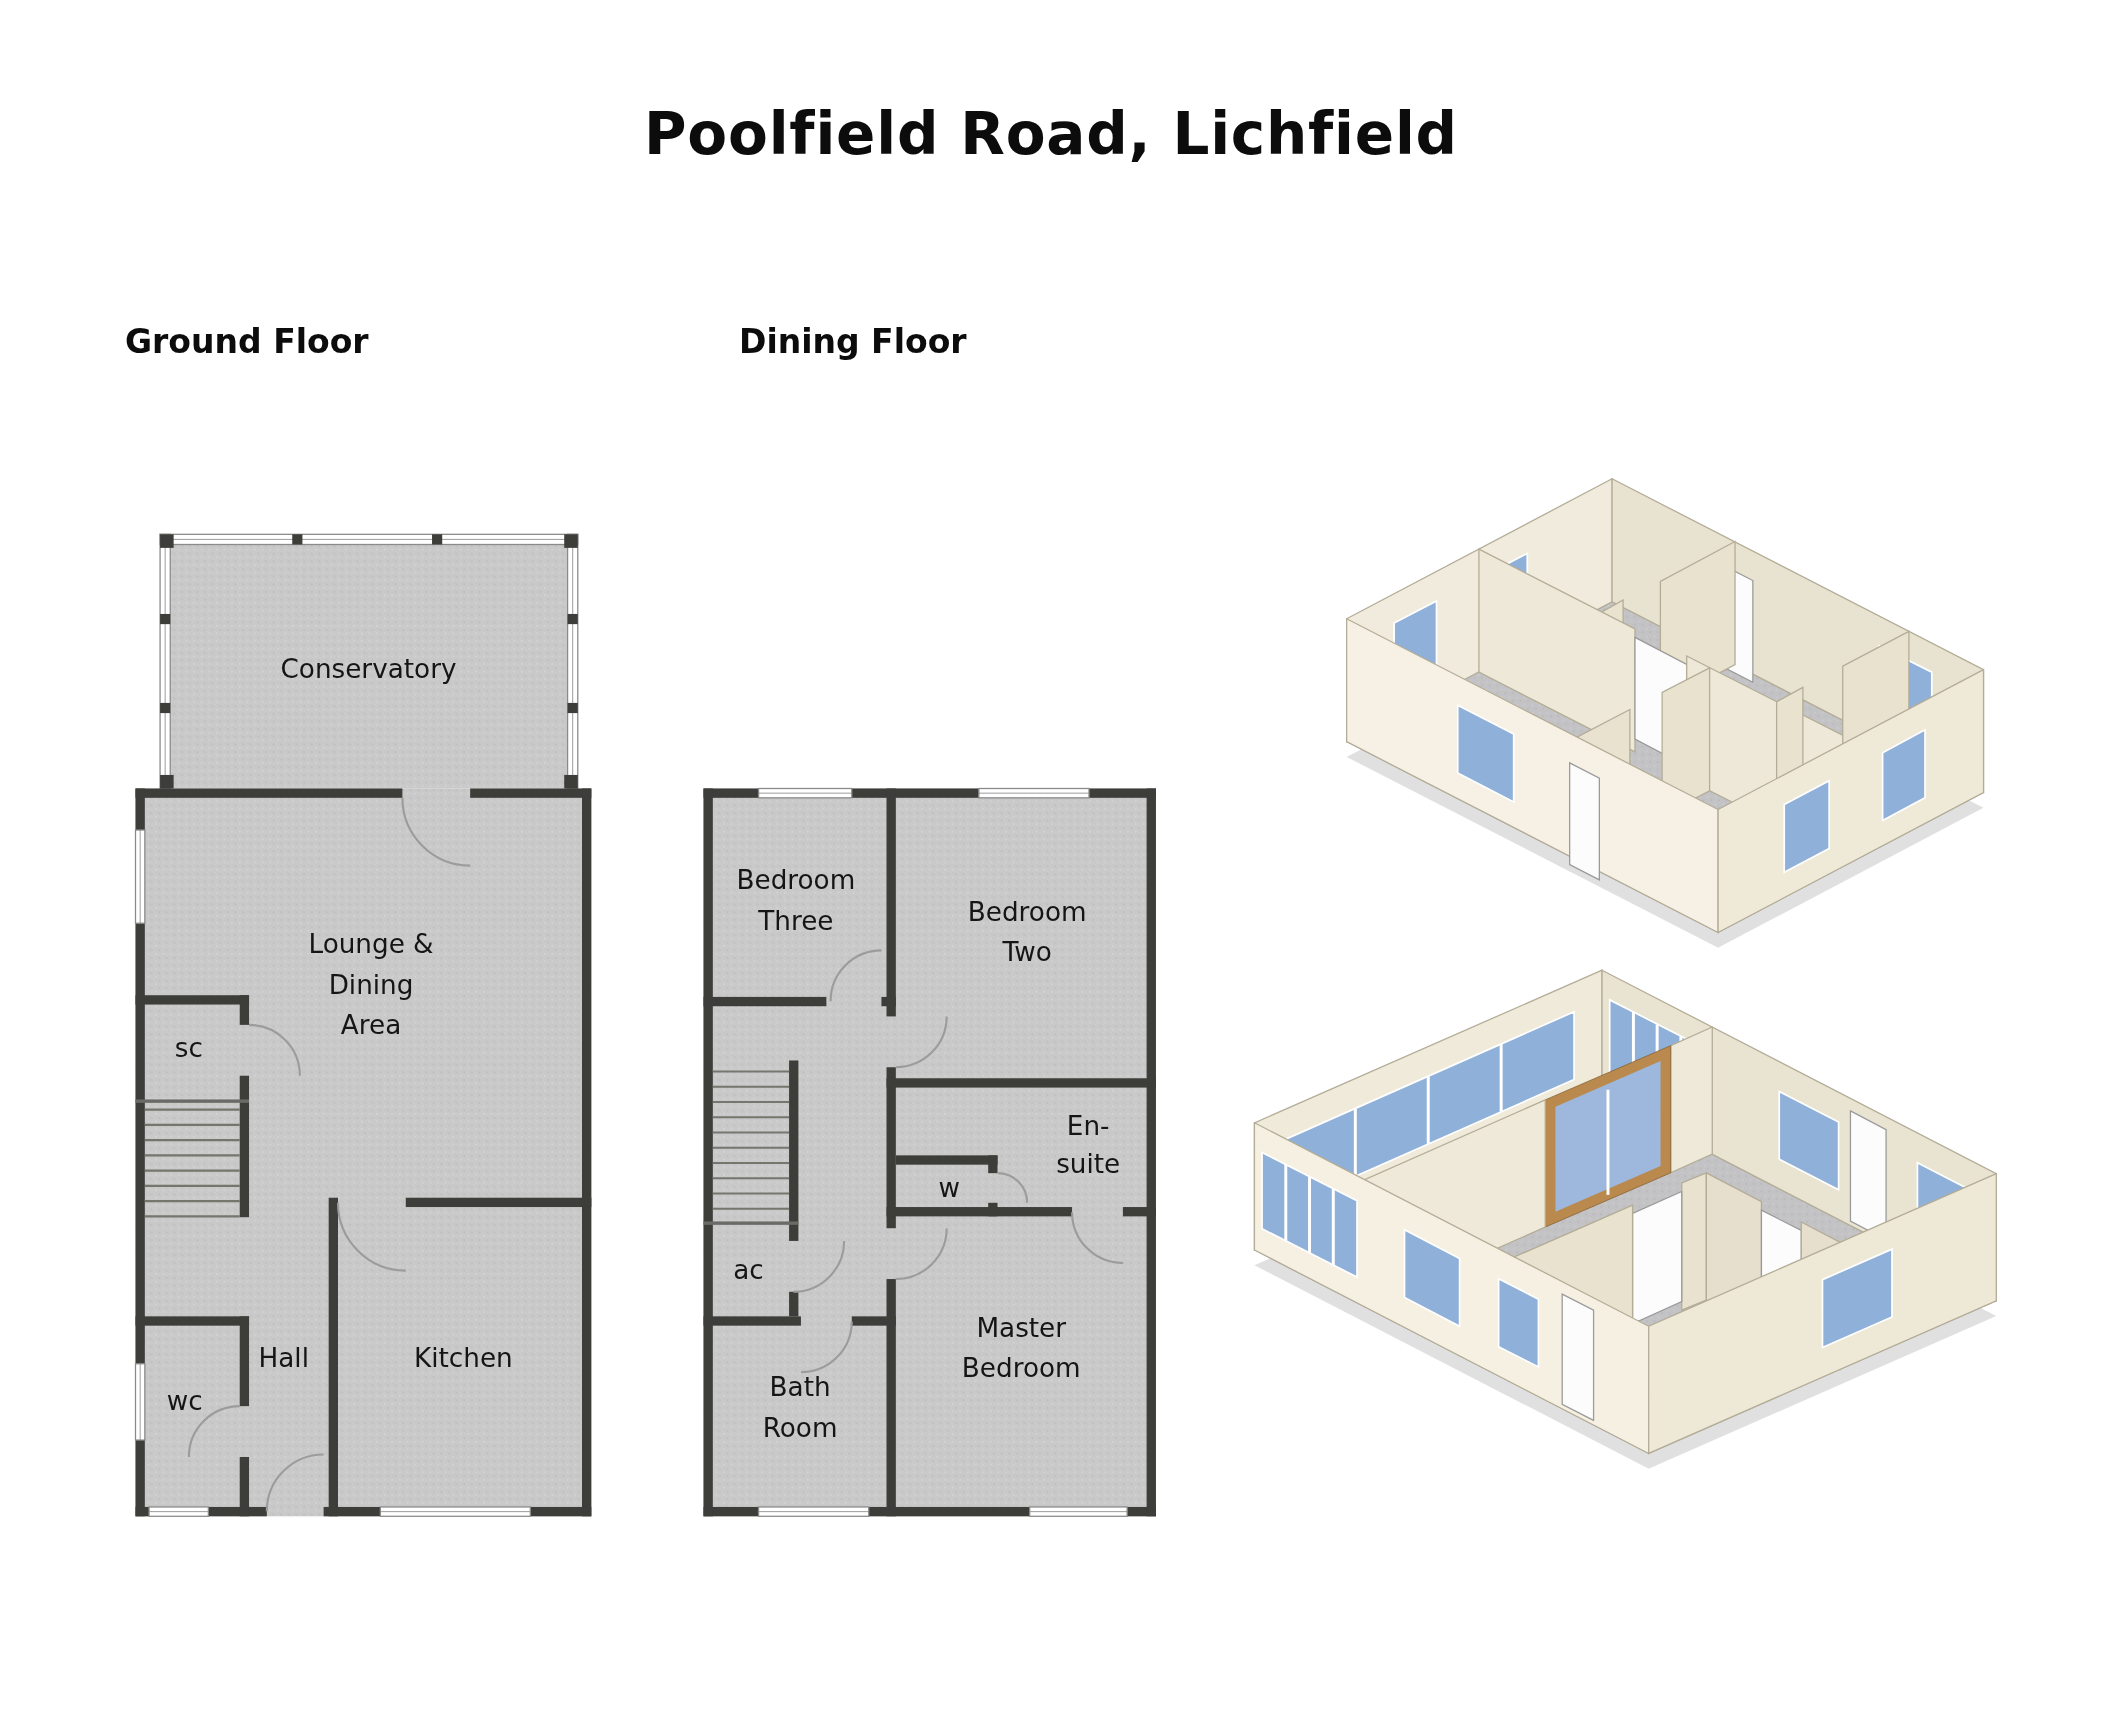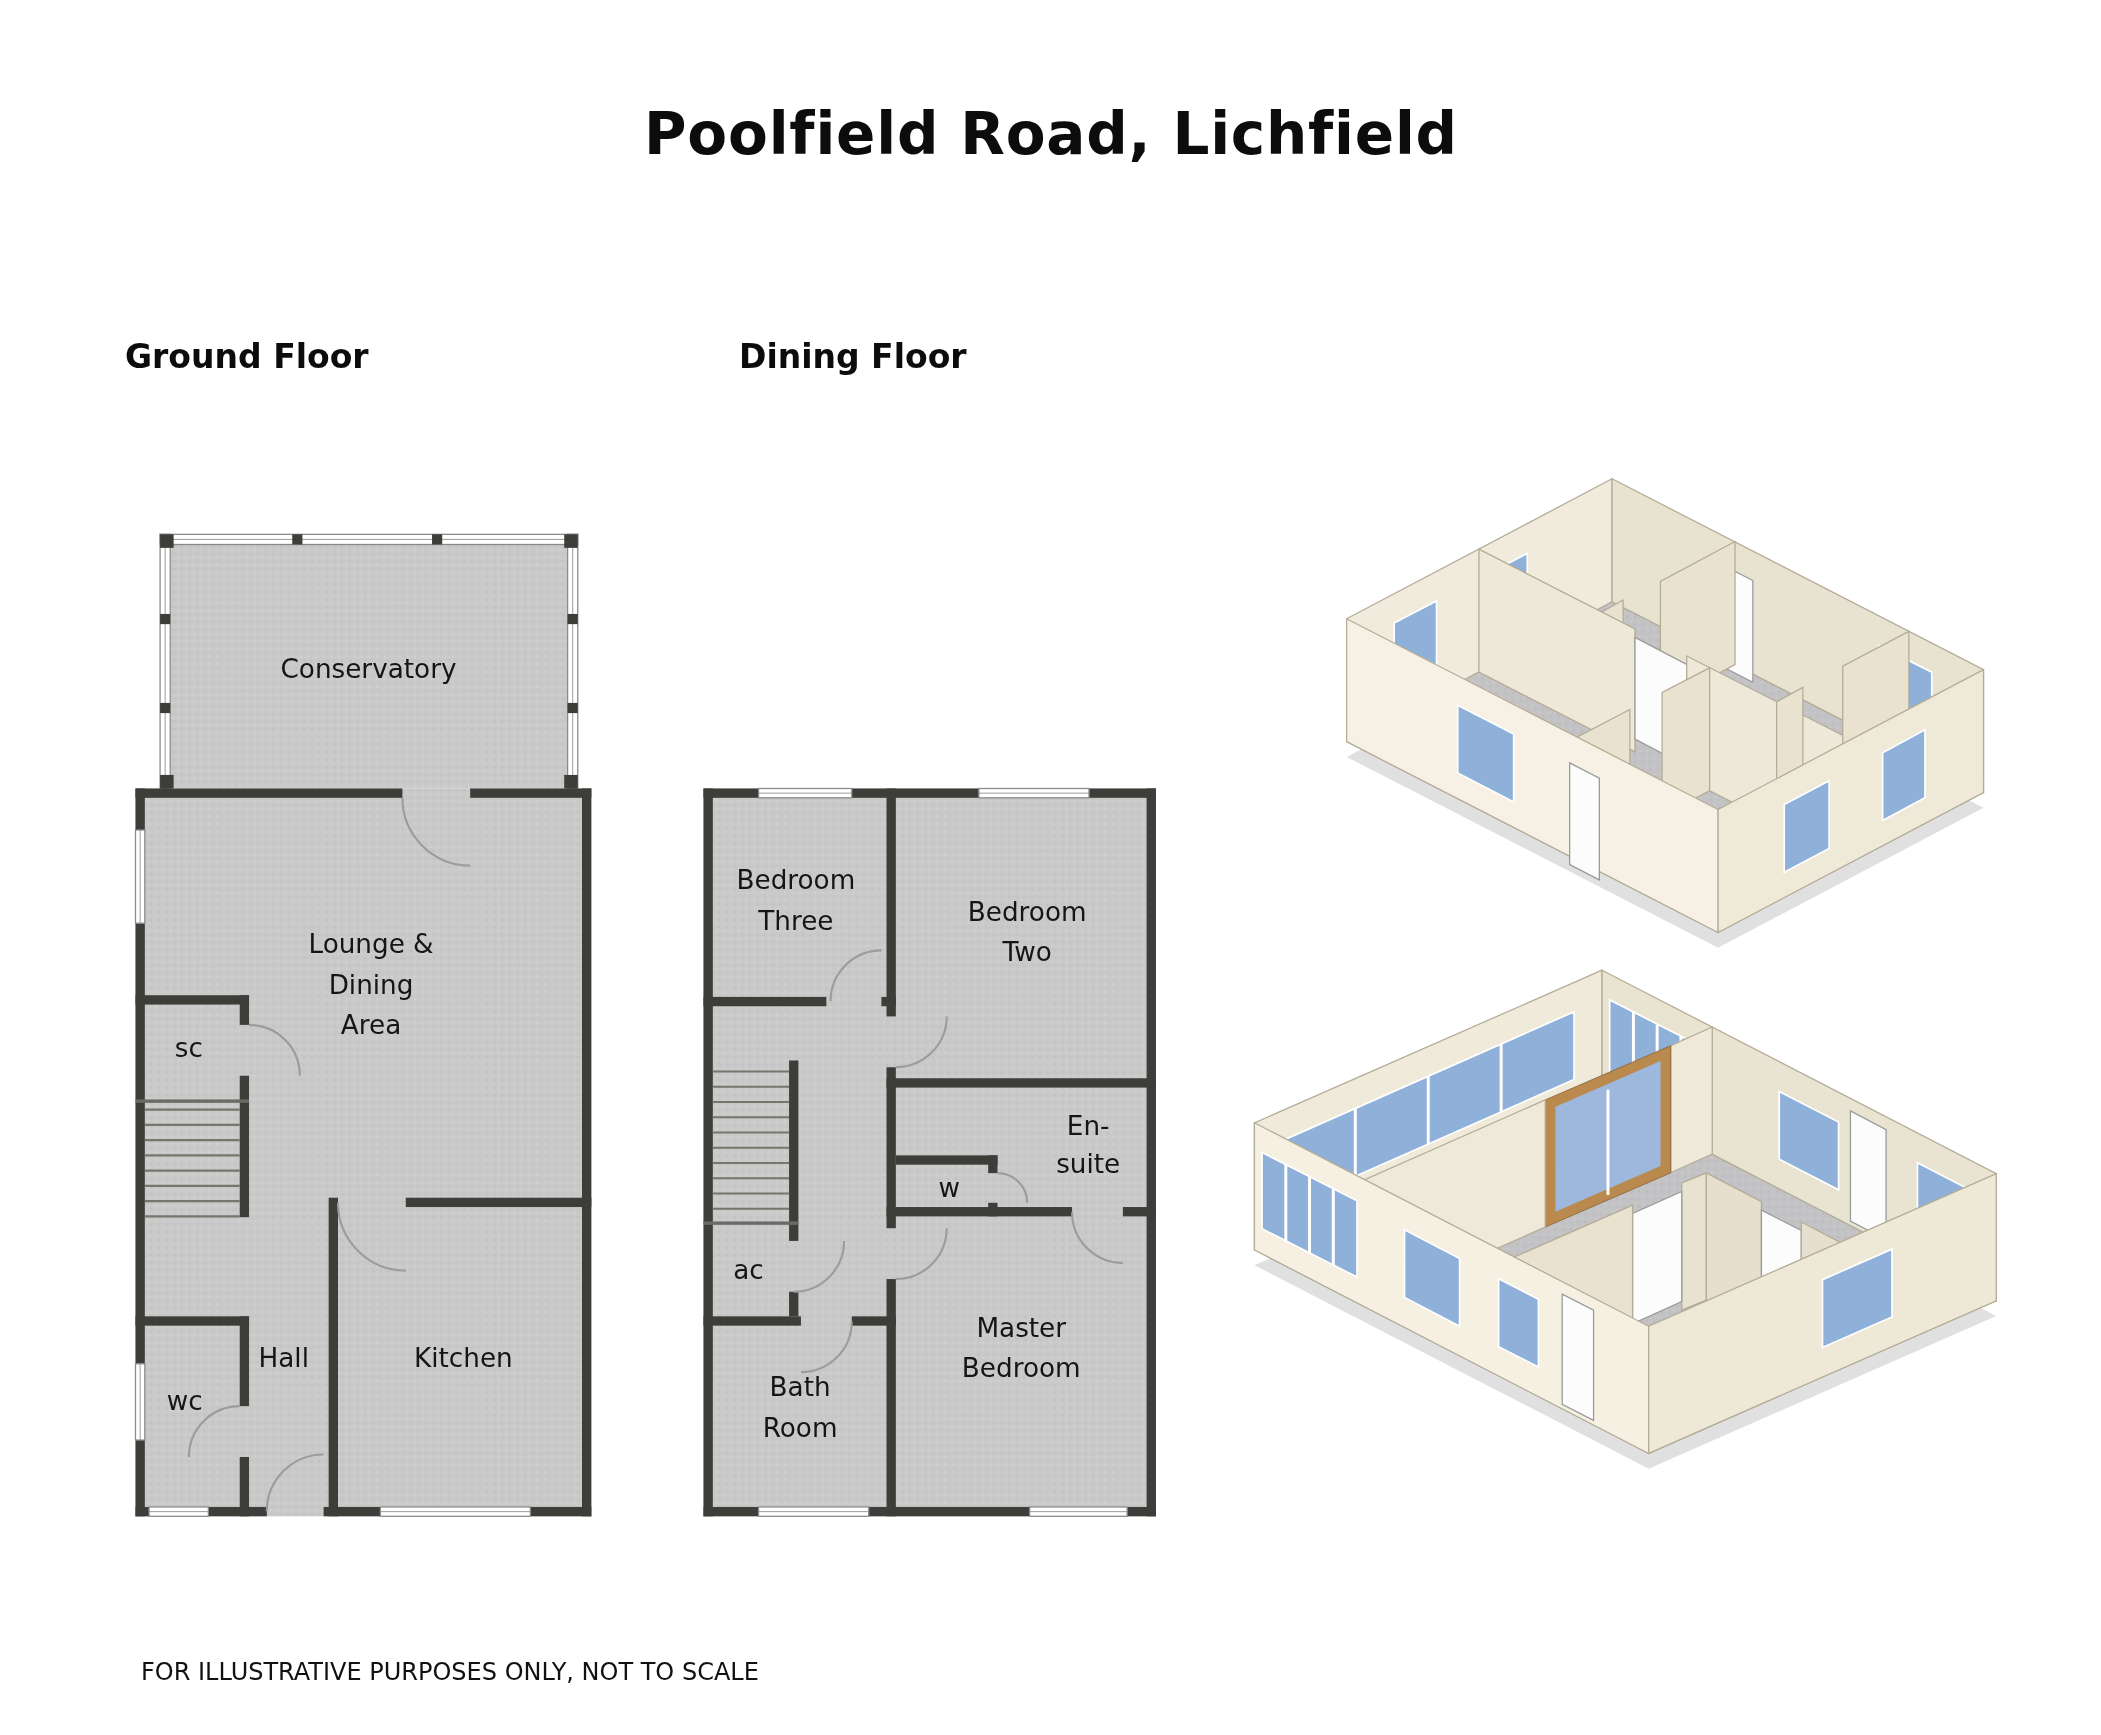--- a/index.html
+++ b/index.html
@@ -1,20 +1,20 @@
 <!DOCTYPE html>
 <html style="font-size:13.6px"><head>
 <meta charset="utf-8">
 <style>
   html,body{margin:0;padding:0;background:#ffffff;}
   .page{position:relative;width:2102px;height:1736px;background:#ffffff;overflow:hidden;
         font-family:"DejaVu Sans", sans-serif;color:#111;padding-left:16px;}
   .title{position:absolute;top:100px;left:0;width:2102px;text-align:center;
          font-size:58px;font-weight:bold;letter-spacing:0.8px;margin:0;color:#0c0c0c;}
-  .floor-label{position:absolute;top:337px;font-size:33px;font-weight:bold;color:#0c0c0c;}
+  .floor-label{position:absolute;top:322px;font-size:33px;font-weight:bold;color:#0c0c0c;}
   .floor-label.ground{left:125px;}
   .floor-label.first{left:739px;}
   .disclaimer{position:absolute;left:141px;top:1658px;font-size:24px;color:#111;}
   svg{position:absolute;}
   .plan-ground{left:131px;top:525px;}
   .plan-first{left:699px;top:525px;}
   .render-first{left:1339px;top:466px;}
   .render-ground{left:1229px;top:949px;}
   .wall{fill:#3d3d39;}
   .thinwall{fill:#6a6a66;}
@@ -285,16 +285,15 @@
       <polygon class="glass" points="39,240 151,297 151,387 39,330"></polygon>
       <path class="mull" d="M67 254 V344 M95 269 V359 M123 283 V373"></path>
       <polygon class="glass" points="207,331 272,365 272,445 207,411"></polygon>
       <polygon class="glass" points="318,389 365,413 365,493 318,469"></polygon>
       <polygon class="rdoor" points="393,407 430,426 430,556 393,537"></polygon>
       <polygon class="rwall" fill="#eee8d6" points="905,265 495,445 495,595 905,415"></polygon>
       <polygon class="glass" points="782,354 700,390 700,470 782,434"></polygon>
     </g>
   </svg>
 
-  <div class="disclaimer">FOR ILLUSTRATIVE PURPOSES ONLY, NOT TO SCALE</div>
 
 </div>
 
 
 </body></html>

